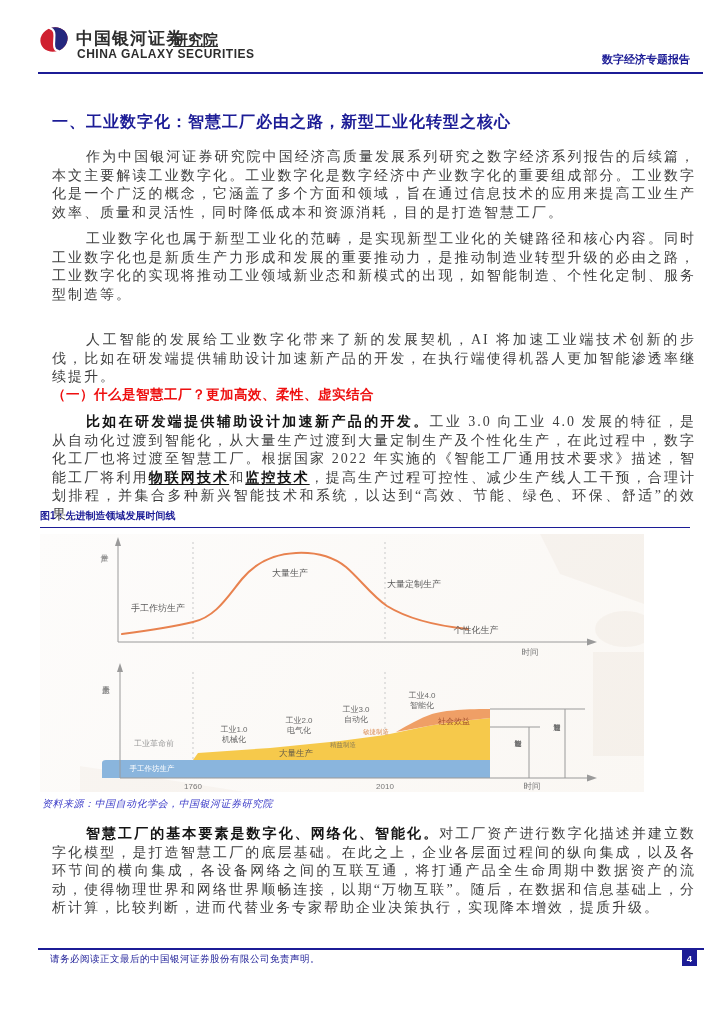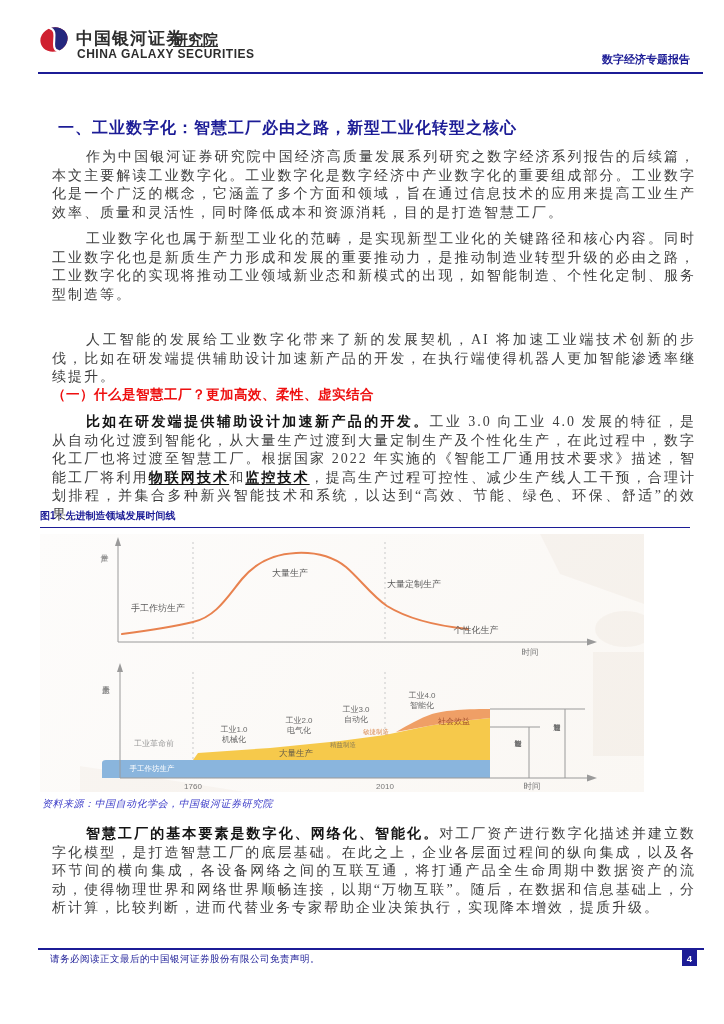--- a/index.html
+++ b/index.html
@@ -10,21 +10,21 @@
   .logo-svg{position:absolute;left:39px;top:23px;}
   .brand-cn{position:absolute;left:76px;top:27px;font-family:"Liberation Sans",sans-serif;
             font-weight:bold;font-size:17px;letter-spacing:1px;color:#2d2d2d;}
   .brand-en{position:absolute;left:77px;top:47px;font-family:"Liberation Sans",sans-serif;
             font-weight:bold;font-size:12px;letter-spacing:.5px;color:#2d2d2d;}
   .org{position:absolute;left:173px;top:31px;font-family:"Liberation Sans",sans-serif;
        font-weight:bold;font-size:15px;color:#2d2d2d;text-decoration:underline;}
   .tag{position:absolute;right:34px;top:52px;font-family:"Liberation Sans",sans-serif;
        font-weight:bold;font-size:11px;color:#1c1c96;}
   
-  .sec-title{position:absolute;left:40px;top:100px;width:644px;margin:18px;
+  .sec-title{position:absolute;left:40px;top:100px;width:644px;margin:12px;
              font-family:"Liberation Sans",sans-serif;font-weight:bold;
              font-size:16px;letter-spacing:1px;color:#1c1c96;}
   .sub-title{position:absolute;left:40px;top:374px;width:644px;margin:12px;
              font-family:"Liberation Sans",sans-serif;font-weight:bold;
              font-size:13.5px;letter-spacing:.5px;color:#ee0f0f;}
   .para{position:absolute;left:40px;width:644px;margin:12px;font-size:14px;line-height:18.6px;
         letter-spacing:2px;color:#3e3e3e;text-align:justify;text-indent:34px;}
   .para strong{color:#141414;}
   .term{font-weight:bold;color:#141414;text-decoration:underline;text-underline-offset:2px;}
   .p1{top:136px}.p2{top:218px}.p3{top:319px}.subp{top:401px}.closing{top:813px}

